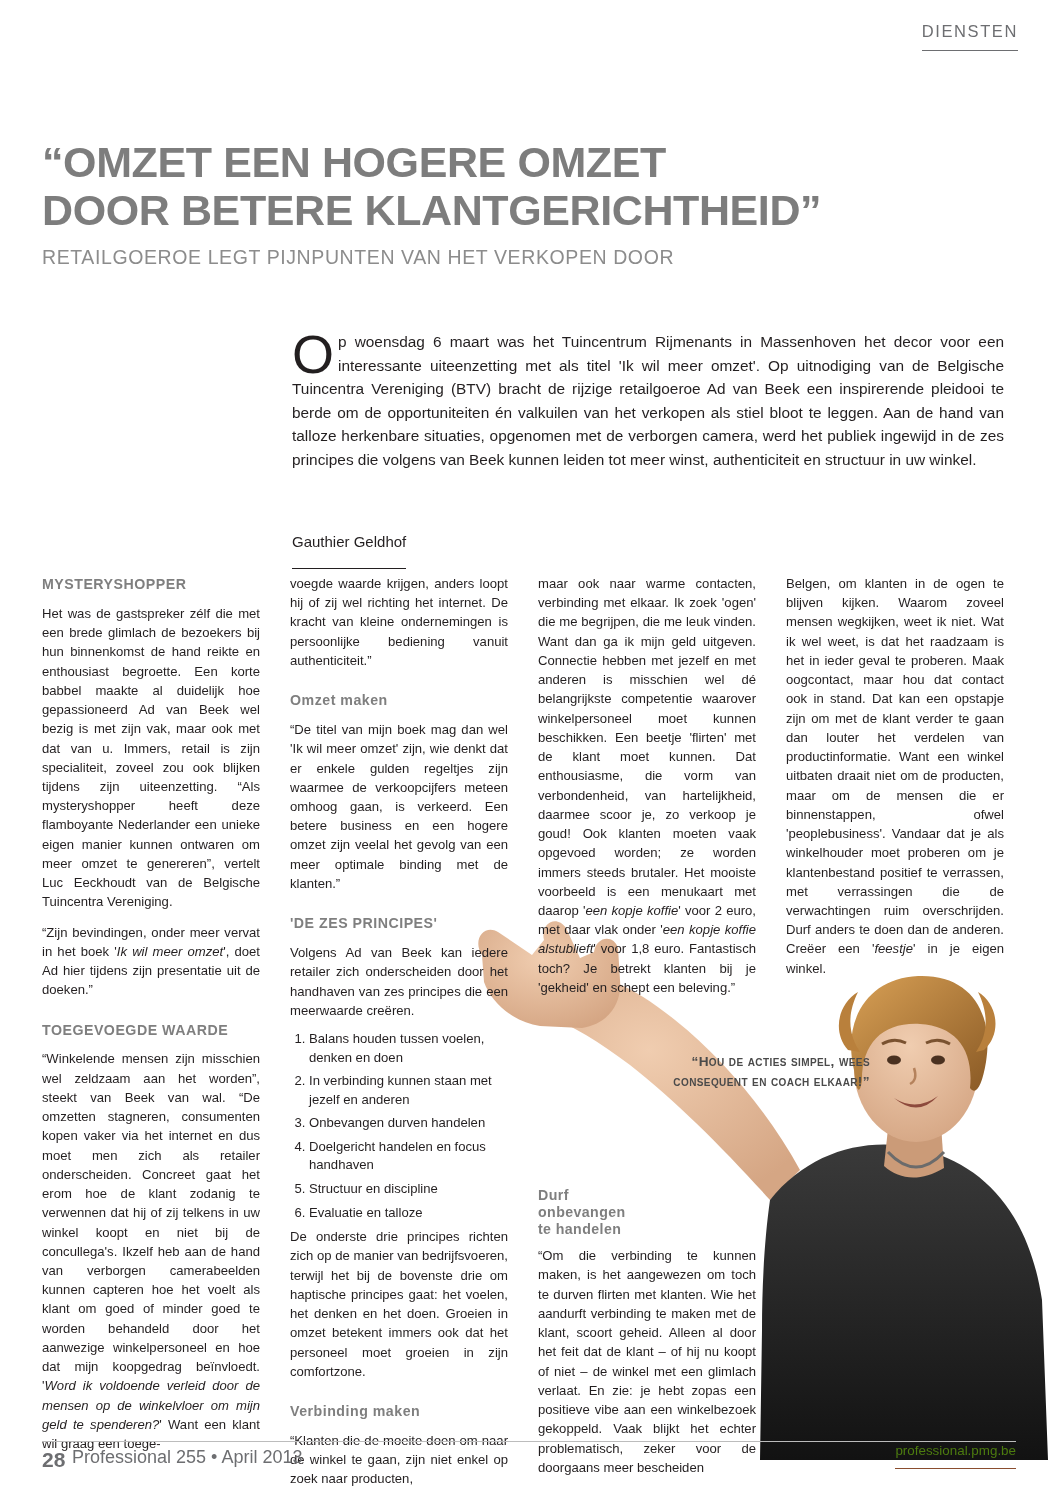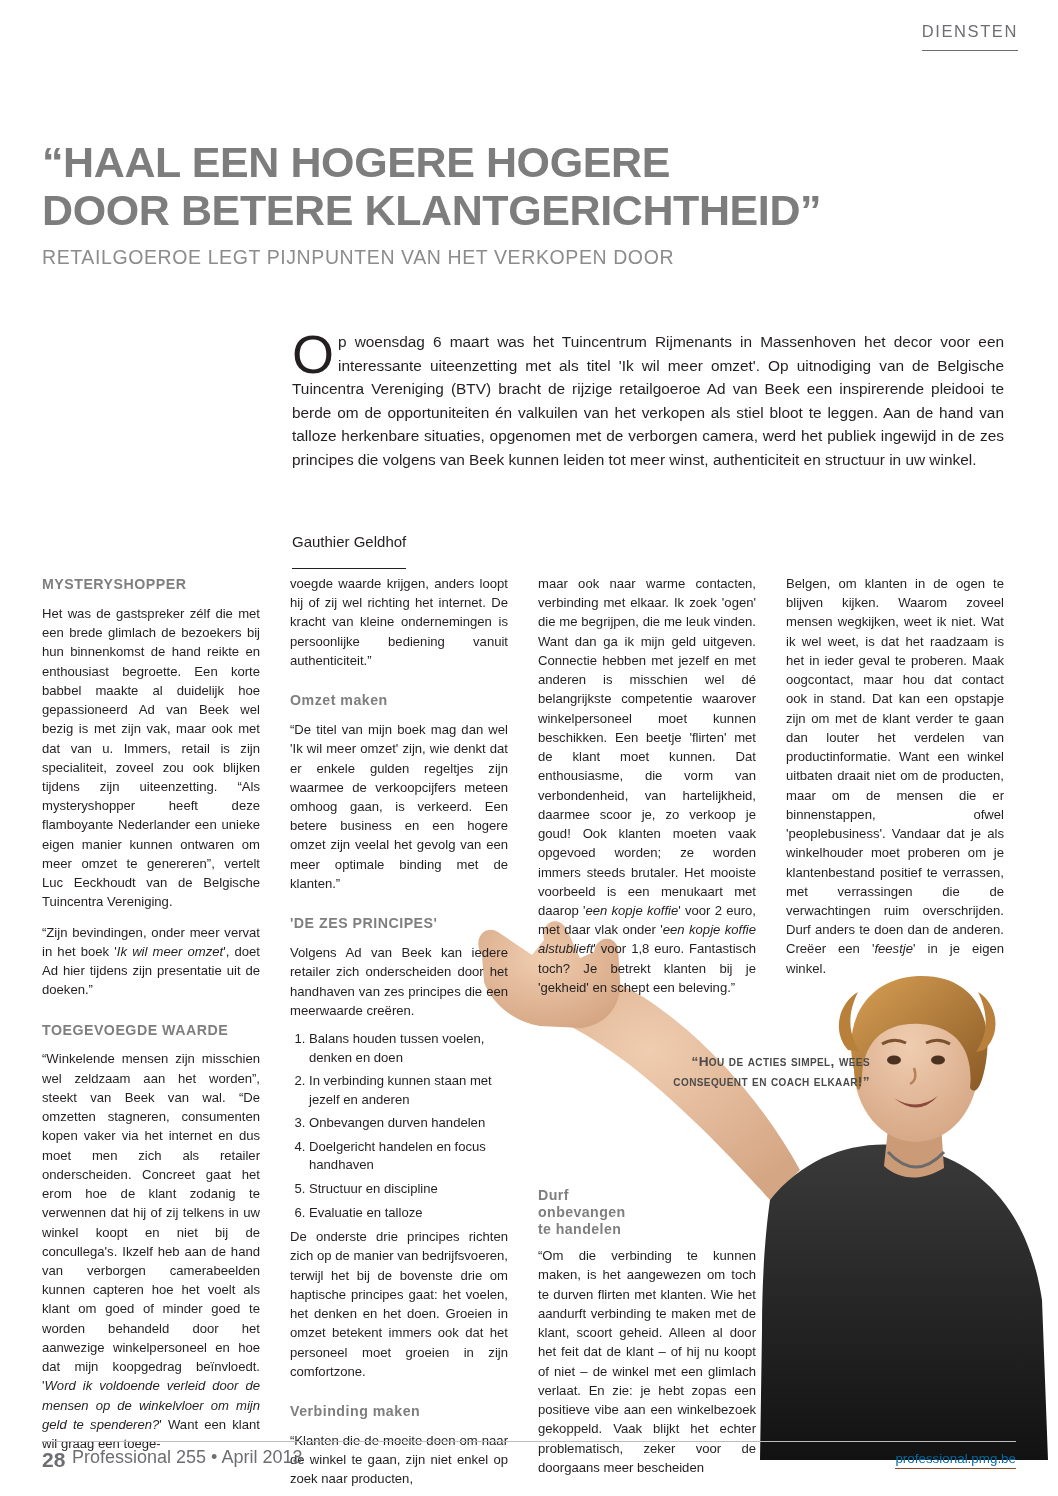--- a/index.html
+++ b/index.html
@@ -180,33 +180,33 @@
     left: 72px;
     bottom: 28px;
     font-size: 18px;
     color: #6d6e71;
   }
   .footer-url {
     position: absolute;
     right: 42px;
     bottom: 27px;
     font-size: 13.4px;
-    color: #0369a1;
+    color: #4d7c0f;
     border-bottom: 1px solid #8a4d2e;
-    padding-bottom: 2px;
+    padding-bottom: 10px;
   }
 </style>
 </head>
 <body>
 
 <div class="page-header">DIENSTEN</div>
 
 <div class="title-block">
   <h1 class="headline">
-    <span>“HAAL EEN HOGERE HOGERE</span><br>
+    <span>“OMZET EEN HOGERE OMZET</span><br>
     <span>DOOR BETERE KLANTGERICHTHEID”</span>
   </h1>
   <div class="subhead">RETAILGOEROE LEGT PIJNPUNTEN VAN HET VERKOPEN DOOR</div>
 </div>
 
 <div class="intro">
   <span class="dropcap">O</span><span>p woensdag 6 maart was het Tuincentrum Rijmenants in Massenhoven het decor voor een interessante uiteenzetting met als titel 'Ik wil meer omzet'. Op uitnodiging van de Belgische Tuincentra Vereniging (BTV) bracht de rijzige retailgoeroe Ad van Beek een inspirerende pleidooi te berde om de opportuniteiten én valkuilen van het verkopen als stiel bloot te leggen. Aan de hand van talloze herkenbare situaties, opgenomen met de verborgen camera, werd het publiek ingewijd in de zes principes die volgens van Beek kunnen leiden tot meer winst, authenticiteit en structuur in uw winkel.</span>
 </div>
 <div class="byline">Gauthier Geldhof</div>
 

